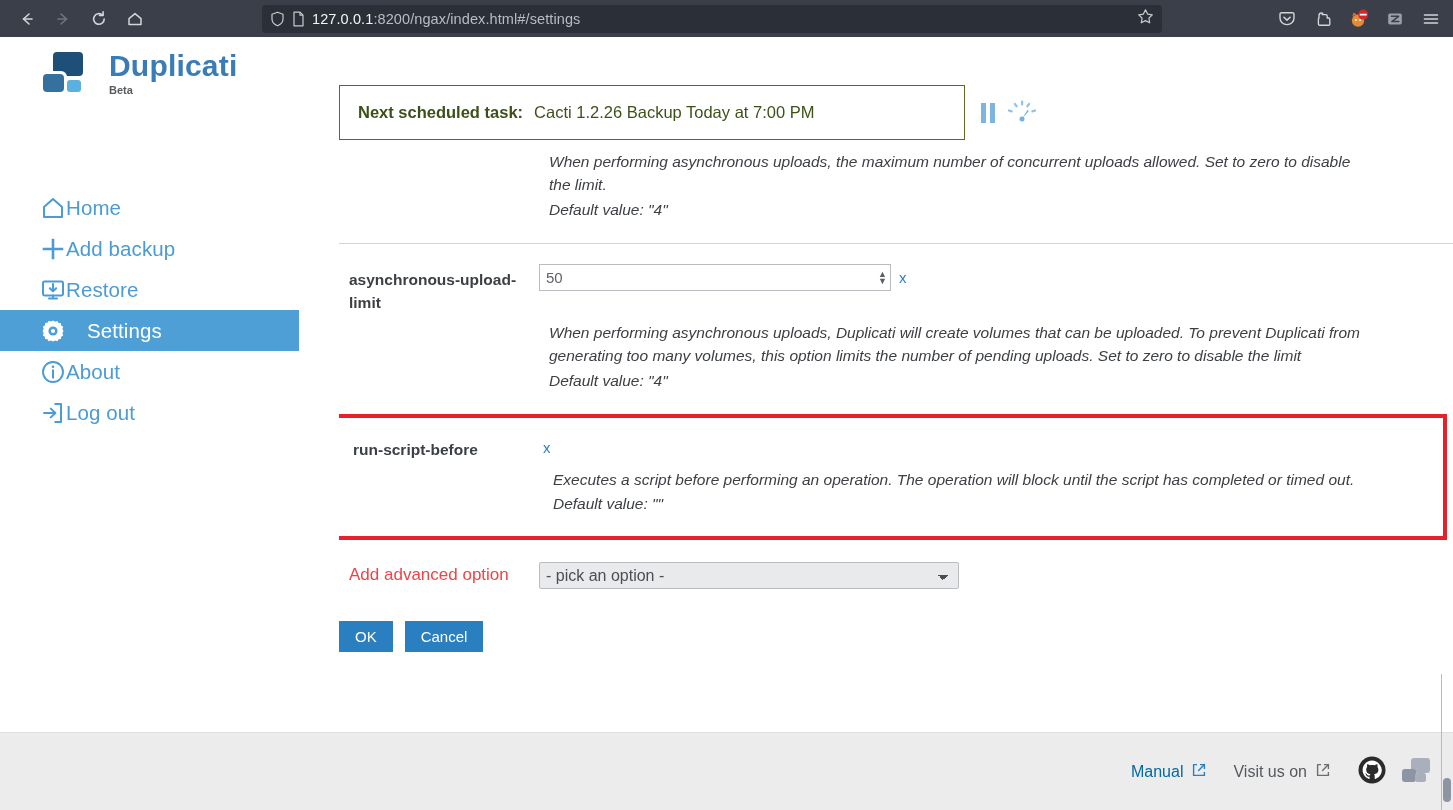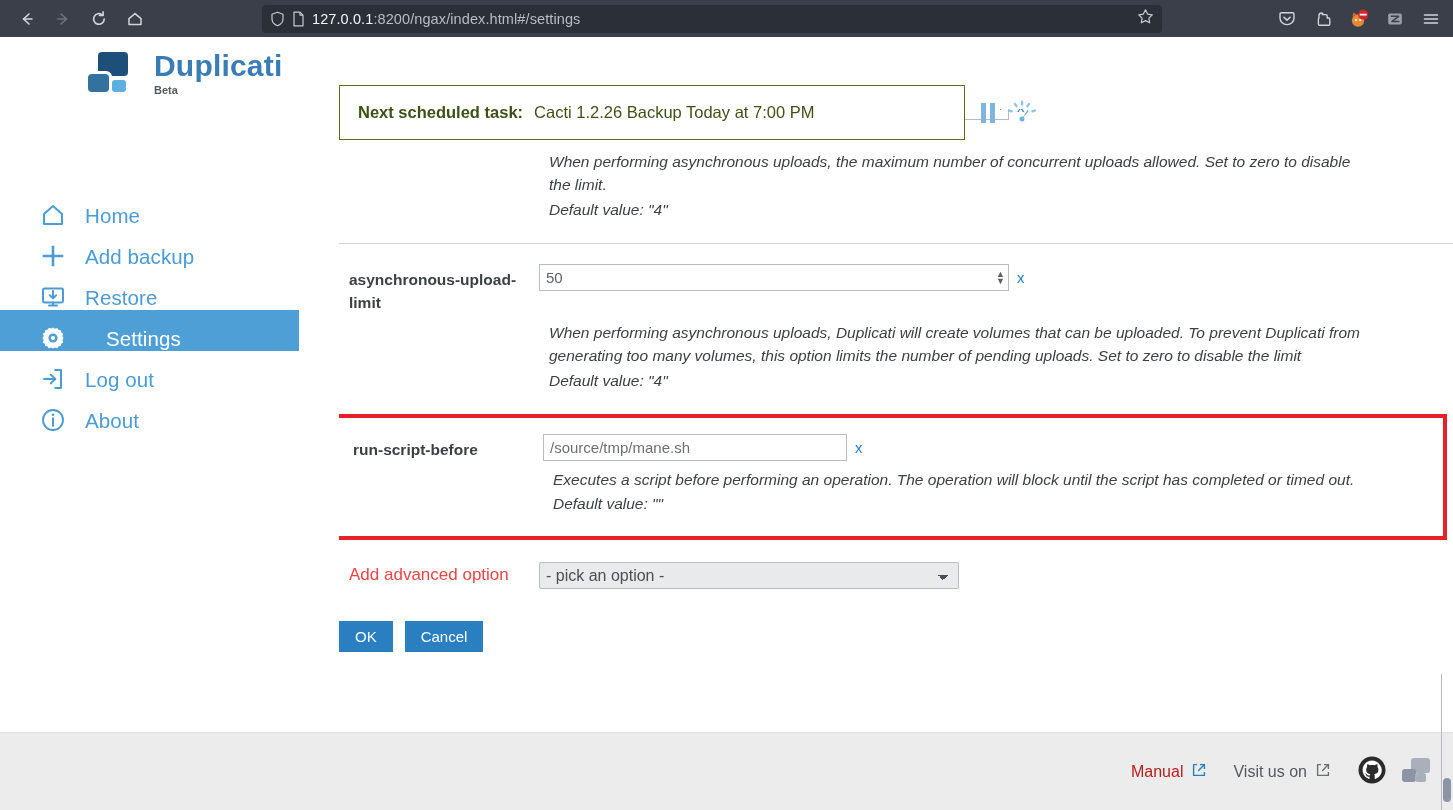--- a/index.html
+++ b/index.html
@@ -77,21 +77,20 @@
     display: flex;
     align-items: center;
     position: relative;
   }
 
   .brand {
     display: flex;
     align-items: center;
     gap: 13px;
     padding-left: 38px;
-    margin-left: 45px;
   }
   .logo { width: 58px; height: 52px; position: relative; }
   .brand-text { line-height: 1; }
   .brand-title {
     font-size: 30px;
     font-weight: bold;
     color: #3a7cb5;
     letter-spacing: .2px;
   }
   .brand-sub {
@@ -132,22 +131,21 @@
   .throttle-icon { cursor: pointer; }
 
   
   .sidebar {
     position: absolute;
     left: 0; top: 150px;
     width: 339px;
   }
   .nav-item {
     display: flex;
-    align-items: flex-end;
-    gap: 19px;
+    align-items: center;
     height: 41px;
     padding-left: 40px;
     cursor: pointer;
     margin-bottom: 0px;
   }
   .nav-item + .nav-item { margin-top: 0; }
   .nav-icon {
     width: 26px; height: 26px;
     display: flex; align-items: center; justify-content: center;
     flex: 0 0 26px;
@@ -195,21 +193,21 @@
     padding-top: 6px;
     word-break: break-word;
   }
   .opt-field {
     display: flex;
     align-items: flex-start;
     gap: 8px;
     padding-top: 2px;
   }
   .inp {
-    width: 470px;
+    width: 352px;
     height: 27px;
     border: 1px solid #b9bcc0;
     background: #ffffff;
     font-family: "Liberation Sans", sans-serif;
     font-size: 15px;
     color: #5f6368;
     padding: 0 6px;
     outline: none;
   }
   .inp.short { width: 304px; }
@@ -328,21 +326,21 @@
     border-top: 1px solid #e0e0e0;
   }
   .foot-link {
     display: flex;
     align-items: center;
     gap: 8px;
     font-size: 16px;
     cursor: pointer;
     text-decoration: none;
   }
-  .foot-link.manual { color: #b91c1c; }
+  .foot-link.manual { color: #0369a1; }
   .foot-link.visit { color: #55595e; cursor: default; }
   .foot-icons { display: flex; align-items: center; gap: 14px; }
 
   
   .scrollbar-track {
     position: absolute;
     right: 0; top: 37px; bottom: 0;
     width: 12px;
     background: transparent;
   }
@@ -532,37 +530,37 @@
           <circle cx="13" cy="13" r="4.6" fill="#4d9fd6"></circle>
           <circle cx="13" cy="13" r="2.1" fill="#ffffff"></circle>
         </svg>
       </span>
       <span class="nav-label">Settings</span>
     </div>
 
     <div class="nav-item">
       <span class="nav-icon">
         <svg width="26" height="26" viewBox="0 0 26 26">
+          <circle cx="13" cy="13" r="10" fill="none" stroke="#4b9bd4" stroke-width="1.9"></circle>
+          <circle cx="13" cy="7.8" r="1.3" fill="#4b9bd4"></circle>
+          <path d="M13 11.2 V18.8" stroke="#4b9bd4" stroke-width="2" stroke-linecap="round"></path>
+        </svg>
+      </span>
+      <span class="nav-label">About</span>
+    </div>
+
+    <div class="nav-item">
+      <span class="nav-icon">
+        <svg width="26" height="26" viewBox="0 0 26 26">
           <path d="M14.5 4 H21 V22 H14.5" fill="none" stroke="#4b9bd4" stroke-width="2" stroke-linejoin="round"></path>
           <path d="M4 13 H15" stroke="#4b9bd4" stroke-width="2" stroke-linecap="round"></path>
           <path d="M10.8 8.6 L15.4 13 L10.8 17.4" fill="none" stroke="#4b9bd4" stroke-width="2" stroke-linecap="round" stroke-linejoin="round"></path>
         </svg>
       </span>
       <span class="nav-label">Log out</span>
-    </div>
-
-    <div class="nav-item">
-      <span class="nav-icon">
-        <svg width="26" height="26" viewBox="0 0 26 26">
-          <circle cx="13" cy="13" r="10" fill="none" stroke="#4b9bd4" stroke-width="1.9"></circle>
-          <circle cx="13" cy="7.8" r="1.3" fill="#4b9bd4"></circle>
-          <path d="M13 11.2 V18.8" stroke="#4b9bd4" stroke-width="2" stroke-linecap="round"></path>
-        </svg>
-      </span>
-      <span class="nav-label">About</span>
     </div>
   </div>
 
   <div class="content">
 
     <div class="opt-row" style="padding-top:0; margin-top:-18px;">
       <div class="opt-head">
         <div class="opt-name">asynchronous-concurrent-upload-limit</div>
         <div class="opt-field">
           <span class="spin">
@@ -598,21 +596,20 @@
       <div class="opt-desc">
         <div>When performing asynchronous uploads, Duplicati will create volumes that can be uploaded. To prevent Duplicati from generating too many volumes, this option limits the number of pending uploads. Set to zero to disable the limit</div>
         <div class="opt-default">Default value: "4"</div>
       </div>
     </div>
 
     <div class="opt-row highlight">
       <div class="opt-head">
         <div class="opt-name">run-script-before</div>
         <div class="opt-field">
-          <input class="inp short" type="text" placeholder="/source/tmp/mane.sh" style="">
           <a class="remove-x">x</a>
         </div>
       </div>
       <div class="opt-desc">
         <div>Executes a script before performing an operation. The operation will block until the script has completed or timed out.</div>
         <div class="opt-default">Default value: ""</div>
       </div>
     </div>
 
     <div class="addopt-row">

